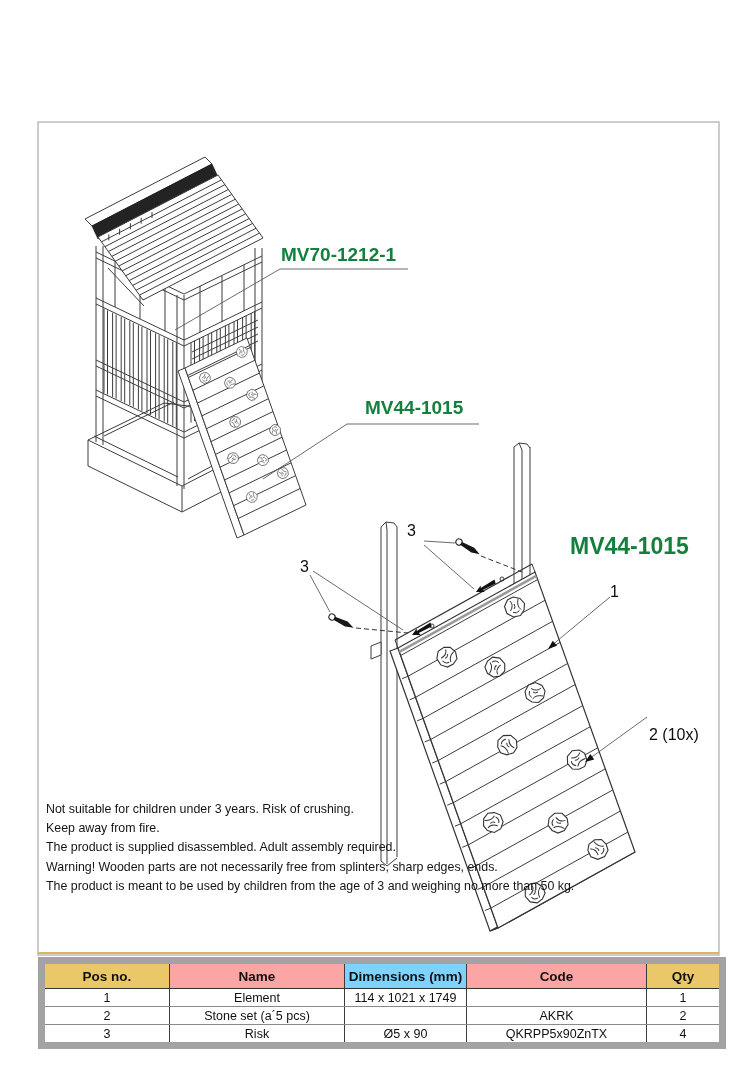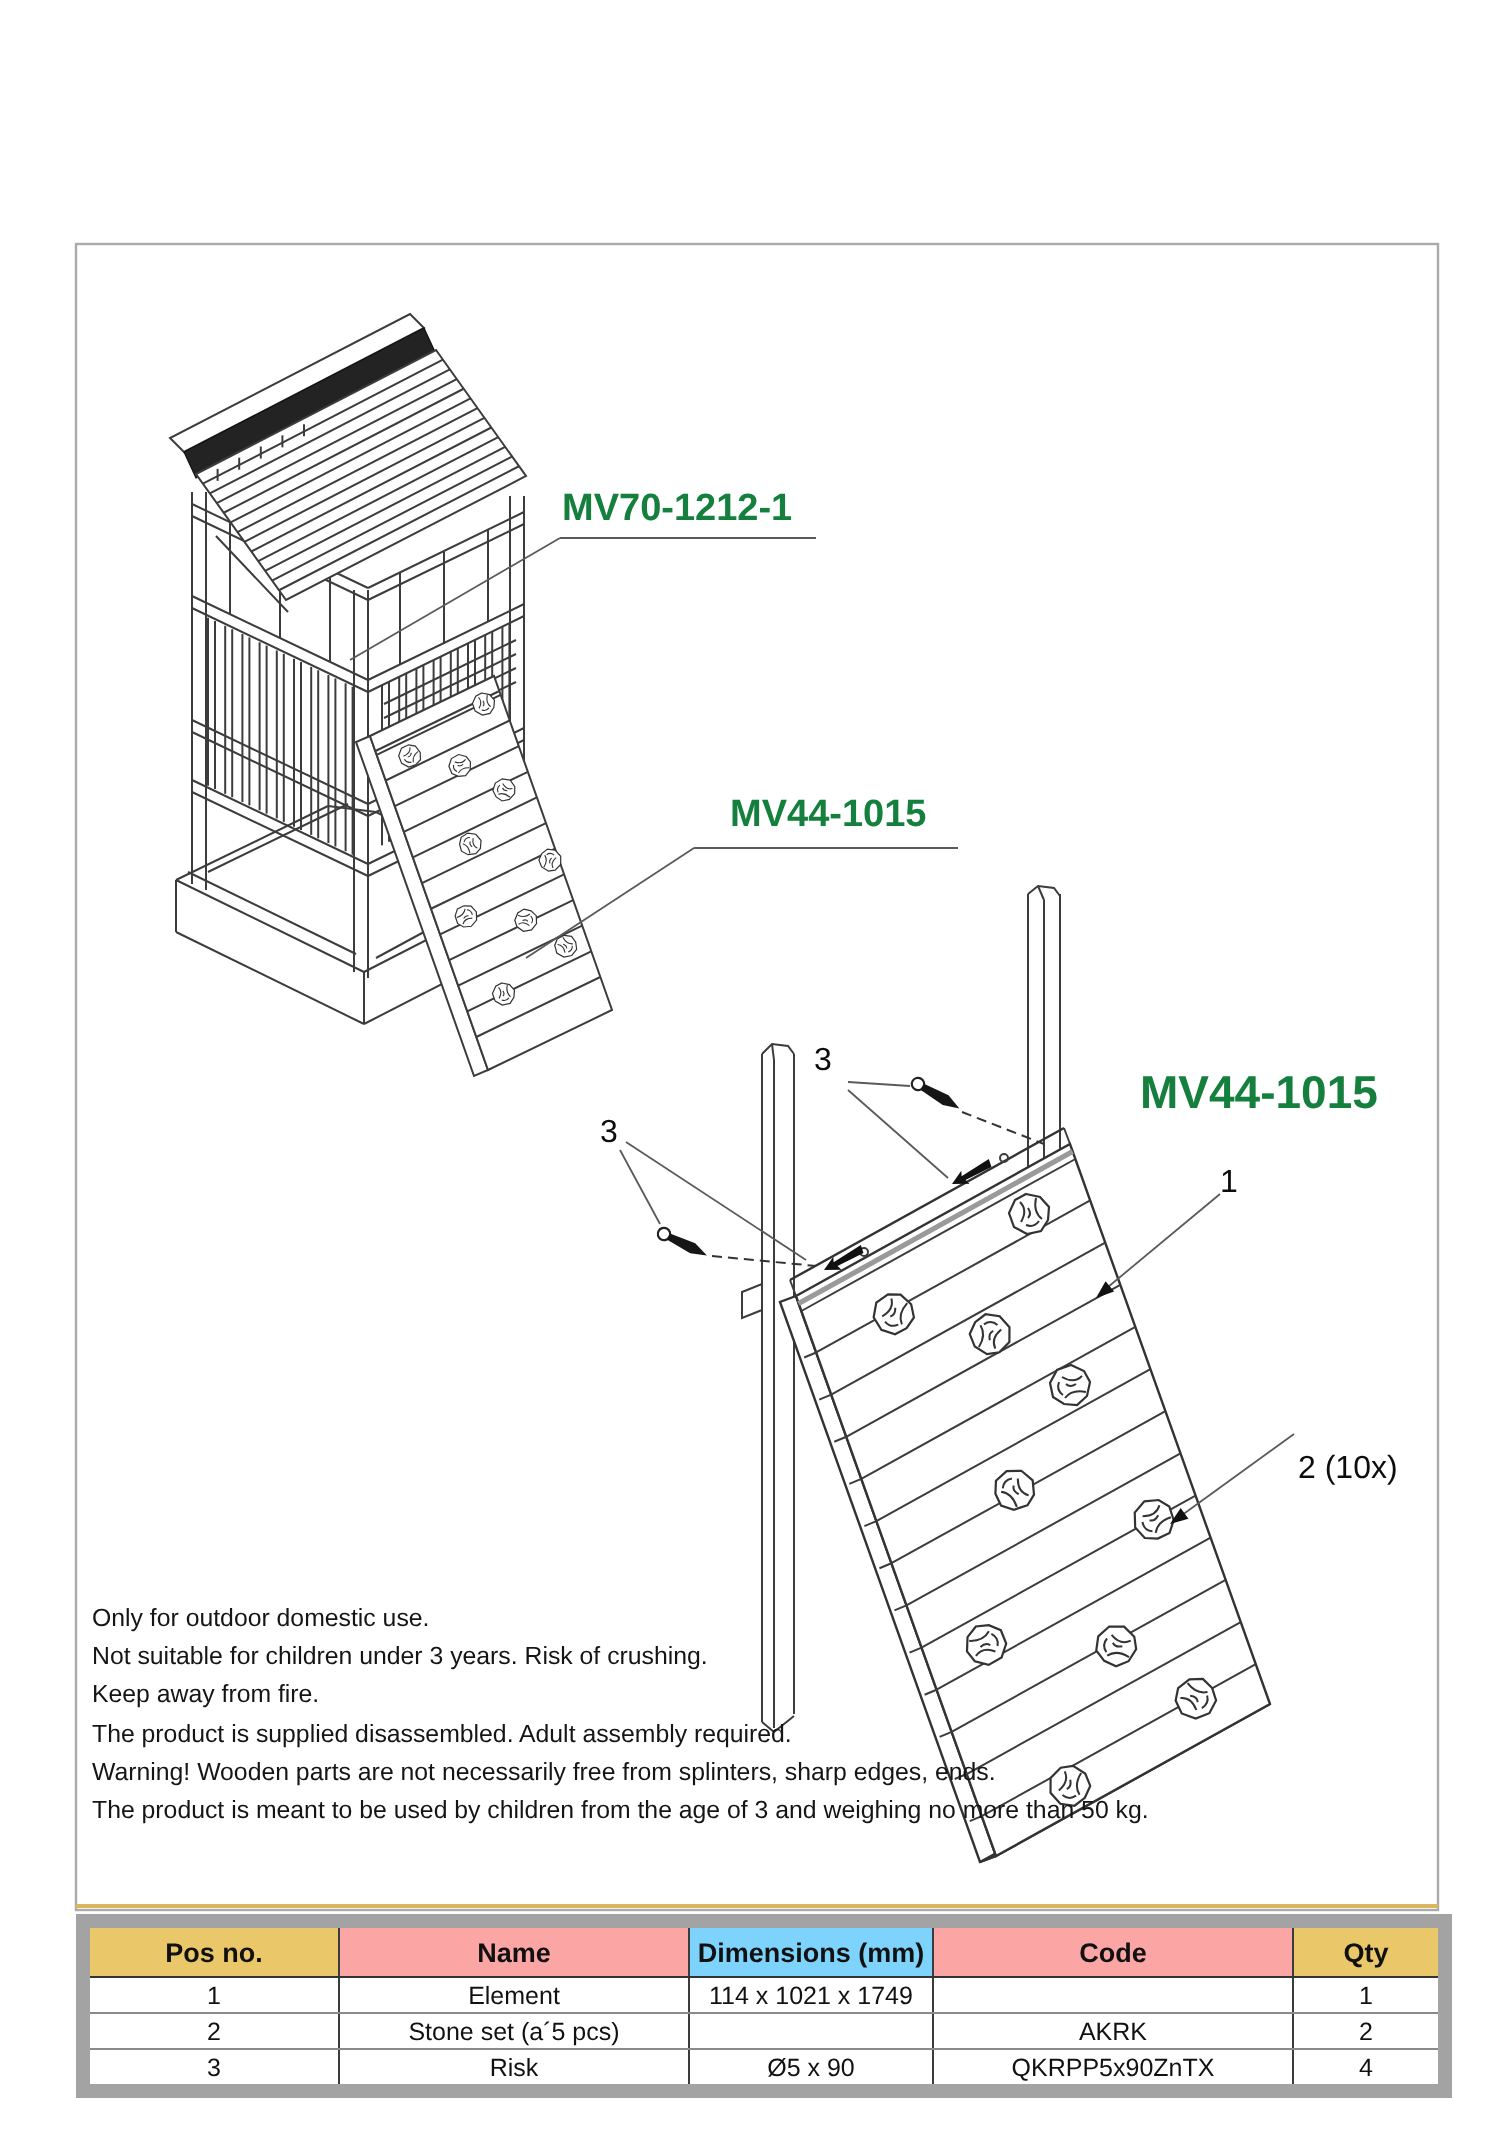--- a/index.html
+++ b/index.html
@@ -316,21 +316,20 @@
 
 <div class="lbl" style="left:281px;top:244px;font-size:19px;">MV70-1212-1</div>
 <div class="lbl" style="left:365px;top:397px;font-size:19px;">MV44-1015</div>
 <div class="lbl" style="left:570px;top:533px;font-size:23px;">MV44-1015</div>
 <div class="callout" style="left:407px;top:522px;">3</div>
 <div class="callout" style="left:300px;top:558px;">3</div>
 <div class="callout" style="left:610px;top:583px;">1</div>
 <div class="callout" style="left:649px;top:710px;margin-top:16px;">2 (10x)</div>
 
 <div class="warnings">
-  <div>Only for outdoor domestic use.</div>
   <div>Not suitable for children under 3 years. Risk of crushing.</div>
   <div>Keep away from fire.</div>
   <div>The product is supplied disassembled. Adult assembly required.</div>
   <div>Warning! Wooden parts are not necessarily free from splinters, sharp edges, ends.</div>
   <div>The product is meant to be used by children from the age of 3 and weighing no more than 50 kg.</div>
 </div>
 
 <div class="goldstrip" style="left: 38px; top: 952px; width: 681px; background: rgb(216, 183, 94);"></div>
 <table class="parts">
   <colgroup>

